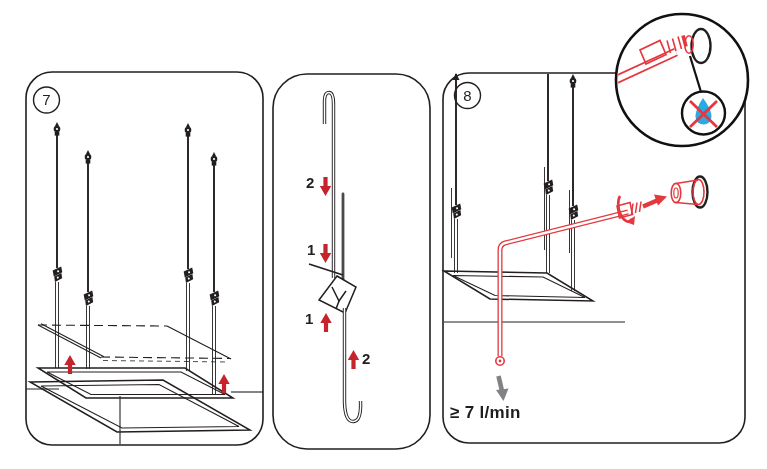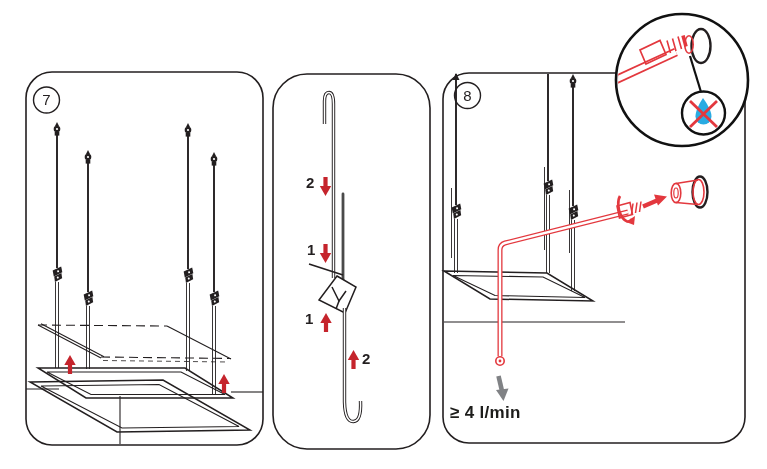--- a/index.html
+++ b/index.html
@@ -230,15 +230,15 @@
 </svg>
 
 <span class="lbl num-badge" style="left:32.5px;top:91px;">7</span>
 <span class="lbl num-badge" style="left:453.5px;top:86.5px;">8</span>
 
 <span class="lbl step-num" style="left:306px;top:174px;">2</span>
 <span class="lbl step-num" style="left:307px;top:241px;">1</span>
 <span class="lbl step-num" style="left:305px;top:310px;">1</span>
 <span class="lbl step-num" style="left:362px;top:350px;">2</span>
 
-<span class="lbl flow" style="left:450px;top:403px;">≥ 4 l/min</span>
+<span class="lbl flow" style="left:450px;top:403px;">≥ 7 l/min</span>
 
 </div>
 
 </body></html>

